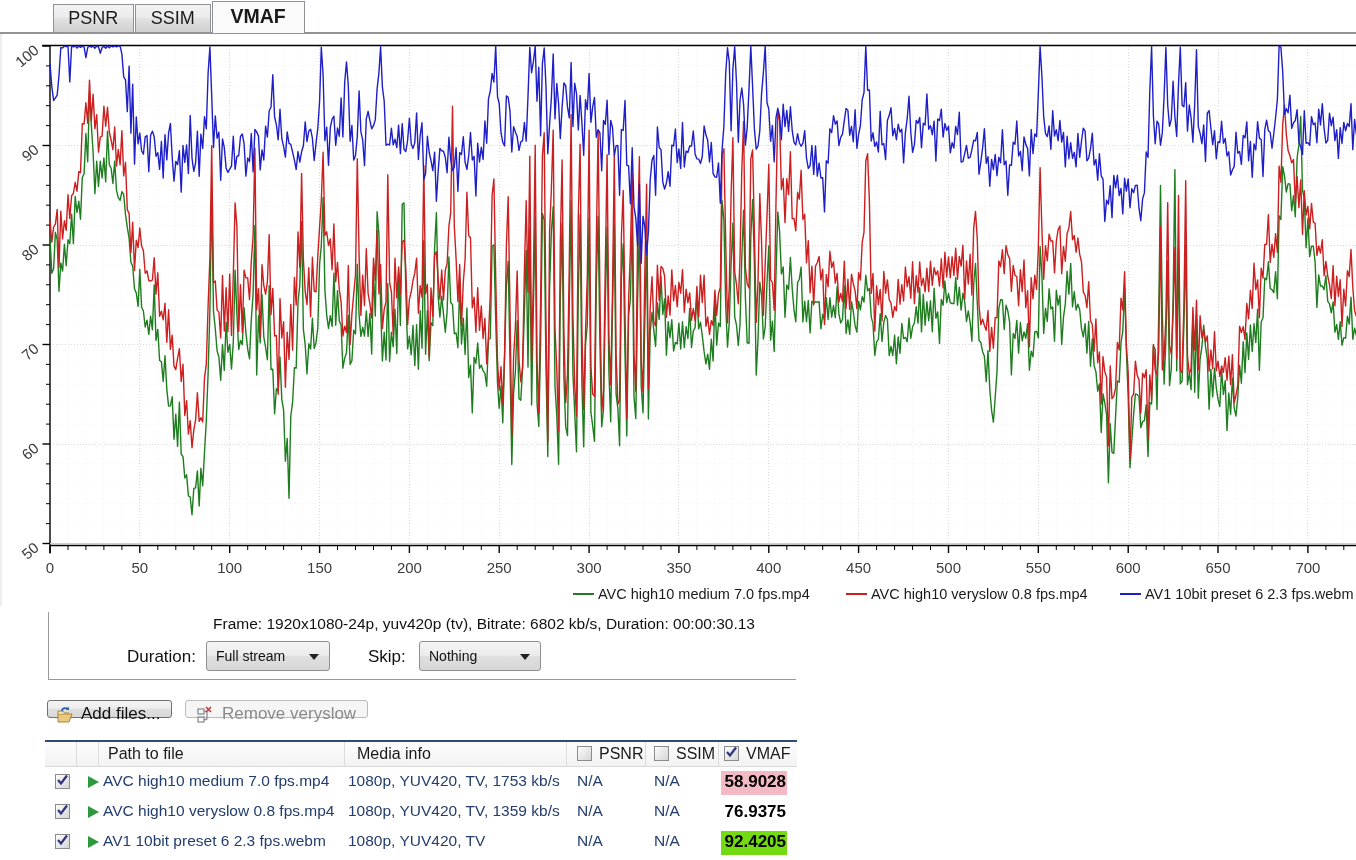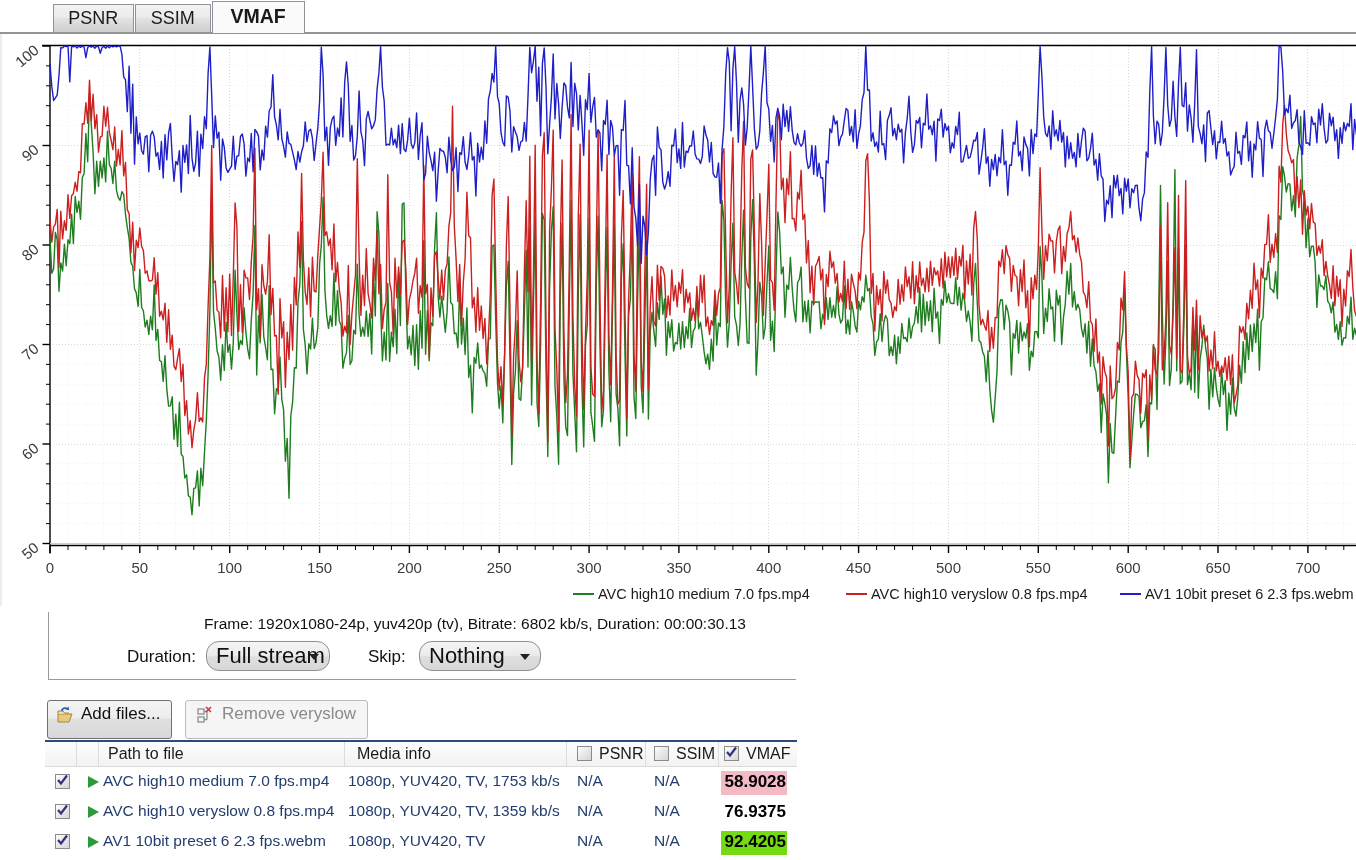--- a/index.html
+++ b/index.html
@@ -1,21 +1,21 @@
 <!DOCTYPE html>
 <html><head><meta charset="utf-8"><style>
 *{margin:0;padding:0;box-sizing:border-box}
 html,body{width:1356px;height:860px;background:#fff;font-family:"Liberation Sans",sans-serif;overflow:hidden;position:relative}
 .abs{position:absolute}
 .tabstrip{position:absolute;left:0;top:32px;width:1356px;height:1.5px;background:#949494}
 .tab{position:absolute;top:4px;height:28px;border:1px solid #8f9299;border-bottom:none;background:linear-gradient(#f2f2f2,#ececec 45%,#e2e2e2 50%,#cfcfcf);font-size:18px;color:#1a1a1a;text-align:center;line-height:26px}
 .tab.active{top:1px;height:32px;background:#fafafa;font-weight:bold;font-size:19.5px;line-height:29px;z-index:5;border-bottom:none}
-.combo{position:absolute;height:30px;border:1px solid #8e8e8e;border-radius:13px;background:linear-gradient(#f5f5f5,#ebebeb 48%,#dfdfdf 52%,#d7d7d7);font-size:22px;color:#111;padding-left:9px;line-height:28px}
+.combo{position:absolute;height:30px;border:1px solid #8e8e8e;border-radius:3px;background:linear-gradient(#f5f5f5,#ebebeb 48%,#dfdfdf 52%,#d7d7d7);font-size:14px;color:#111;padding-left:9px;line-height:28px}
 .combo .arr{position:absolute;right:10px;top:12px;width:0;height:0;border-left:5px solid transparent;border-right:5px solid transparent;border-top:6px solid #222}
-.btn{position:absolute;height:39px;border:1px solid #707070;border-radius:3px;background:linear-gradient(#f4f4f4,#ededed 45%,#e0e0e0 50%,#d8d8d8);font-size:17px;color:#111}
+.btn{position:absolute;height:18px;border:1px solid #707070;border-radius:3px;background:linear-gradient(#f4f4f4,#ededed 45%,#e0e0e0 50%,#d8d8d8);font-size:17px;color:#111}
 .btn.dis{border-color:#b8bcbf;background:#f5f5f5;color:#8a8a8a}
 .lbl{position:absolute;font-size:17px;color:#111;white-space:nowrap}
 .hcell{position:absolute;font-size:16px;color:#1a1a1a;white-space:nowrap}
 .rowtxt{position:absolute;font-size:15.5px;color:#223d6e;white-space:nowrap}
 .vsep{position:absolute;width:1px;background:#dcdcdc}
 .cbx{position:absolute;width:15px;height:15px;border:1px solid #8b8b8b;background:linear-gradient(135deg,#fdfdfd,#ececec 40%,#d6d6d6)}
 .play{position:absolute;width:0;height:0;border-top:6.5px solid transparent;border-bottom:6.5px solid transparent;border-left:11px solid #2c9a3c}
 .vmafnum{position:absolute;width:66px;font-size:17px;font-weight:bold;color:#000;text-align:right}
 </style></head>
 <body>
@@ -262,21 +262,21 @@
 
 <div class="abs" style="left:0;top:34px;width:2px;height:572px;background:#ededed"></div>
 
 <div class="tabstrip"></div>
 <div class="tab" style="left:52.5px;width:81.5px">PSNR</div>
 <div class="tab" style="left:134.5px;width:76.5px">SSIM</div>
 <div class="tab active" style="left:211.5px;width:93px">VMAF</div>
 
 <div class="abs" style="left:48px;top:612px;width:1px;height:67px;background:#9a9a9a"></div>
 <div class="abs" style="left:48px;top:679px;width:748px;height:1px;background:#9a9a9a"></div>
-<div class="lbl" style="left:204px;top:615px;width:560px;text-align:left;font-size:15.5px">Frame: 1920x1080-24p, yuv420p (tv), Bitrate: 6802 kb/s, Duration: 00:00:30.13</div>
+<div class="lbl" style="left:204px;top:615px;width:560px;text-align:center;font-size:15.5px">Frame: 1920x1080-24p, yuv420p (tv), Bitrate: 6802 kb/s, Duration: 00:00:30.13</div>
 <div class="lbl" style="left:127px;top:647px">Duration:</div>
 <div class="combo" style="left:206px;top:641px;width:124px">Full stream<span class="arr"></span></div>
 <div class="lbl" style="left:368px;top:647px">Skip:</div>
 <div class="combo" style="left:419px;top:641px;width:122px">Nothing<span class="arr"></span></div>
 
 <div class="btn" style="left:47px;top:700px;width:125px">
   <svg width="20" height="18" style="position:absolute;left:8px;top:5px" viewBox="0 0 20 18">
     <path d="M2 8 L2 16 L13 16 L16 8 Z" fill="#e8c980" stroke="#a8843c" stroke-width="1"></path>
     <path d="M2 8 L2 5 L7 5 L8.5 7 L13 7" fill="#f3e3bb" stroke="#a8843c" stroke-width="1"></path>
     <path d="M6 5 C6 1.5 11 1.5 12 3.5" fill="none" stroke="#2b5fb4" stroke-width="1.8"></path>

